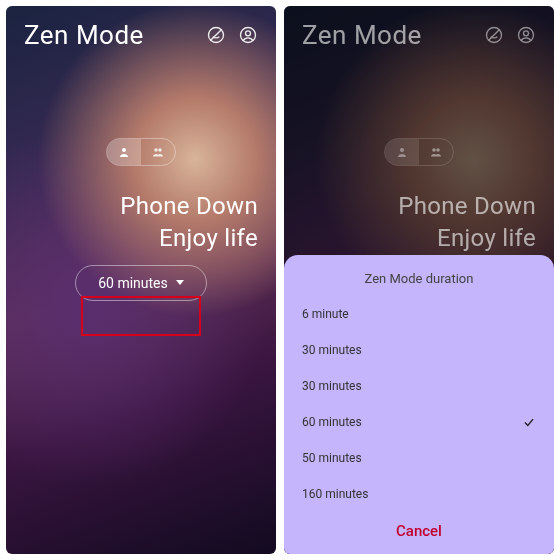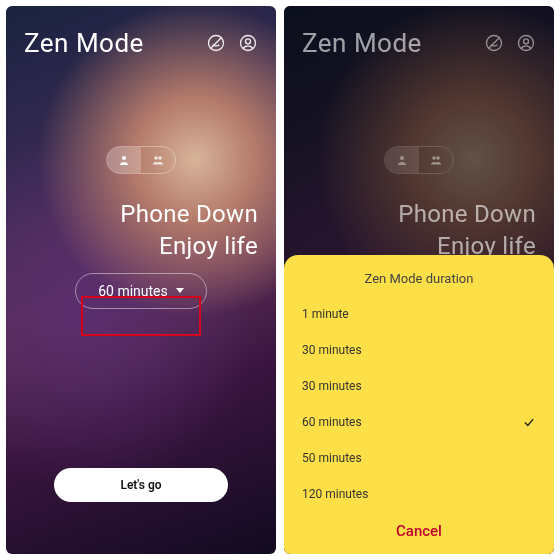--- a/index.html
+++ b/index.html
@@ -23,21 +23,21 @@
       radial-gradient(circle at 30% 55%, #5a2e6e 0%, rgba(0,0,0,0) 50%),
       linear-gradient(160deg, #1a2340 0%, #3a2a55 30%, #5c2f55 50%, #3a1540 70%, #120a20 100%);
   }
   .overlay-dim {
     position: absolute; inset: 0;
     background: rgba(0,0,0,0.55);
   }
   .content {
     position: absolute; inset: 0;
     display: flex; flex-direction: column;
-    padding: 16px 18px;
+    padding: 8px 18px;
   }
   .header {
     display: flex; align-items: center; justify-content: space-between;
     margin-top: 6px;
   }
   .title {
     font-size: 26px; font-weight: 400; letter-spacing: 0.5px;
   }
   .icons { display: flex; gap: 12px; }
   .ic {
@@ -101,21 +101,21 @@
     background: #fff; color: #111;
     width: 174px; height: 34px;
     border-radius: 18px;
     display: flex; align-items: center; justify-content: center;
     font-size: 12px; font-weight: 600;
   }
   
   .sheet {
     position: absolute;
     left: 0; right: 0; bottom: 0;
-    background: #fde047; color: #111;
+    background: #c4b5fd; color: #111;
     border-top-left-radius: 14px;
     border-top-right-radius: 14px;
     padding: 16px 18px 10px 18px;
   }
   .sheetTitle {
     text-align: center;
     font-size: 13px;
     color: #444;
     margin-bottom: 10px;
   }
@@ -175,23 +175,20 @@
             <path d="M2 21c0-3 3-5 6-5s6 2 6 5zM10 21c0-3 3-5 6-5s6 2 6 5z"></path>
           </svg>
       </div>
     </div>
     <div class="heroText">
       <div>Phone Down</div>
       <div>Enjoy life</div>
     </div>
     <div class="durationBtn">
       <span>60 minutes</span>
-    </div>
-    <div class="goBtn">
-      <span>Let's go</span>
     </div>
   </div>
   <div class="highlightBox"></div>
 </div>
 
 <div class="phone">
   <div class="bg"></div>
   <div class="overlay-dim"></div>
   <div class="content dimContent">
     <div class="header">
@@ -228,38 +225,38 @@
     <div class="heroText">
       <div>Phone Down</div>
       <div>Enjoy life</div>
     </div>
   </div>
 
   <div class="sheet">
     <div class="sheetTitle">Zen Mode duration</div>
     <div id="opts">
         <div class="opt">
-          <span>1 minute</span>
+          <span>6 minute</span>
         </div>
         <div class="opt">
           <span>30 minutes</span>
         </div>
         <div class="opt">
           <span>30 minutes</span>
         </div>
         <div class="opt">
           <span>60 minutes</span>
           <svg viewBox="0 0 24 24" class="check" fill="none" stroke="#222" stroke-width="2.4">
             <polyline points="5 13 10 18 19 7"></polyline>
           </svg>
         </div>
         <div class="opt">
           <span>50 minutes</span>
         </div>
         <div class="opt">
-          <span>120 minutes</span>
+          <span>160 minutes</span>
         </div>
       </div>
     <div class="cancel">
       <span>Cancel</span>
     </div>
   </div>
 </div>
 
 </body></html>

